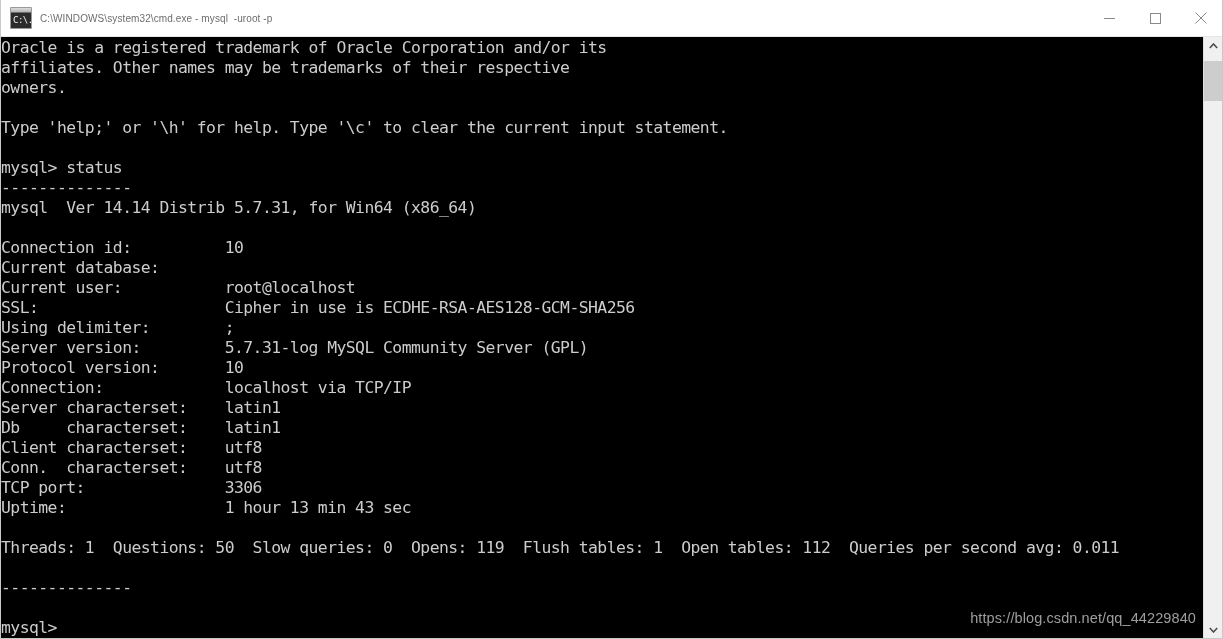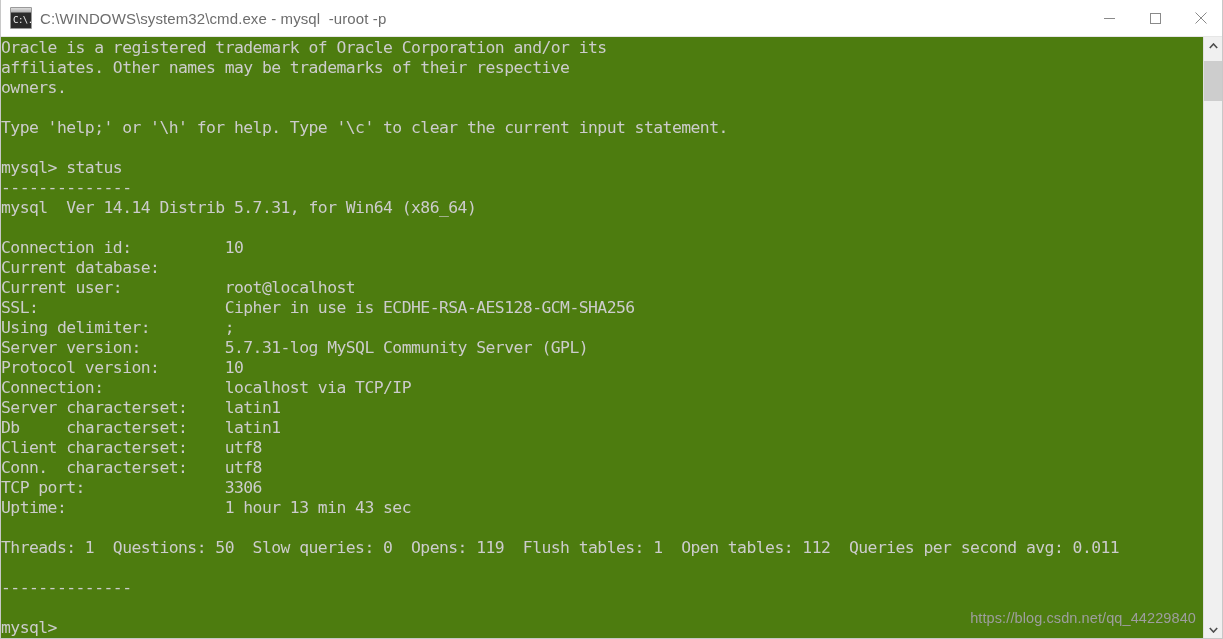--- a/index.html
+++ b/index.html
@@ -60,21 +60,21 @@
     top: 7px;
     font-family: "DejaVu Sans Mono", monospace;
     font-size: 9px;
     line-height: 10px;
     color: #f0f0f0;
     letter-spacing: -0.5px;
     white-space: nowrap;
   }
 
   #title-text {
-    font-size: 15px;
+    font-size: 10px;
     color: #6d6d6d;
     white-space: pre;
     letter-spacing: 0.1px;
     flex: 1 1 auto;
     overflow: hidden;
   }
 
   .win-btn {
     width: 46px;
     height: 36px;
@@ -85,21 +85,21 @@
   }
   .win-btn svg { display: block; }
 
   
   #console {
     position: absolute;
     left: 0;
     top: 37px;
     width: 1223px;
     height: 602px;
-    background: #4d7c0f;
+    background: #000000;
     overflow: hidden;
   }
 
   #console-text {
     position: absolute;
     left: 0;
     top: 1px;
     width: 1205px;
     font-family: "DejaVu Sans Mono", monospace;
     font-size: 16.4px;

